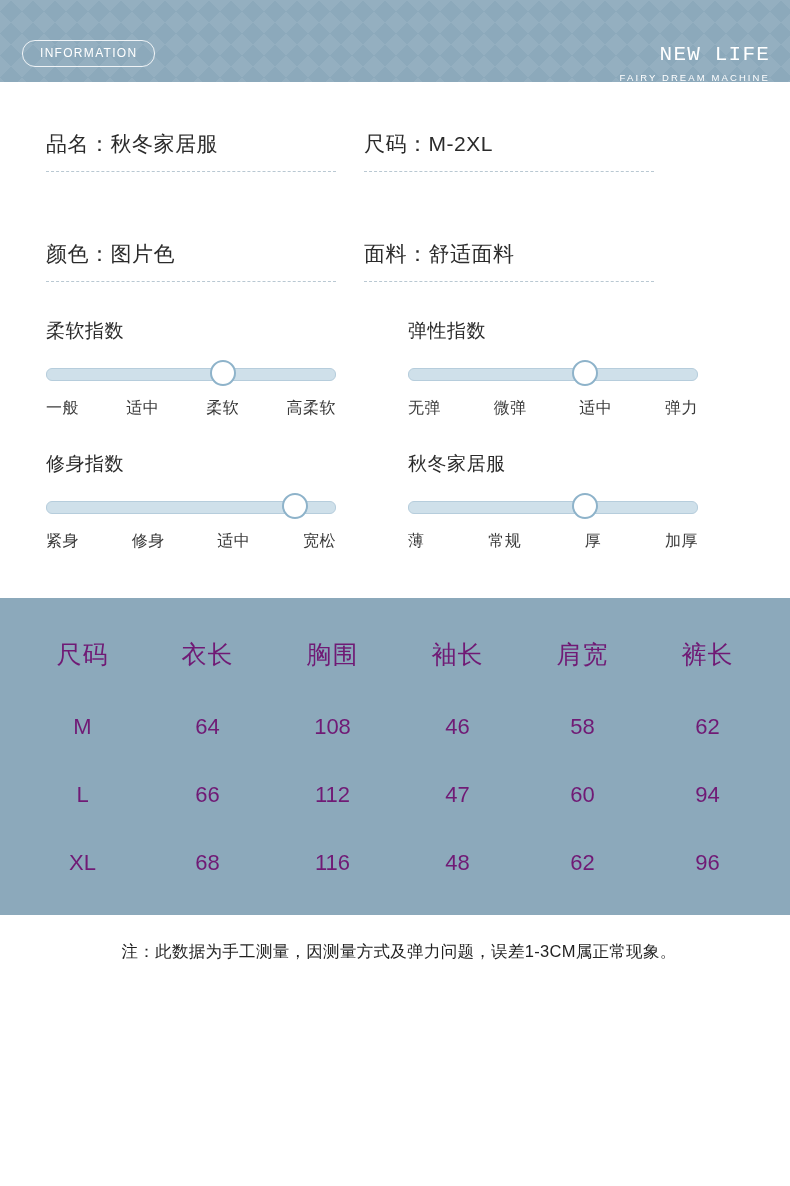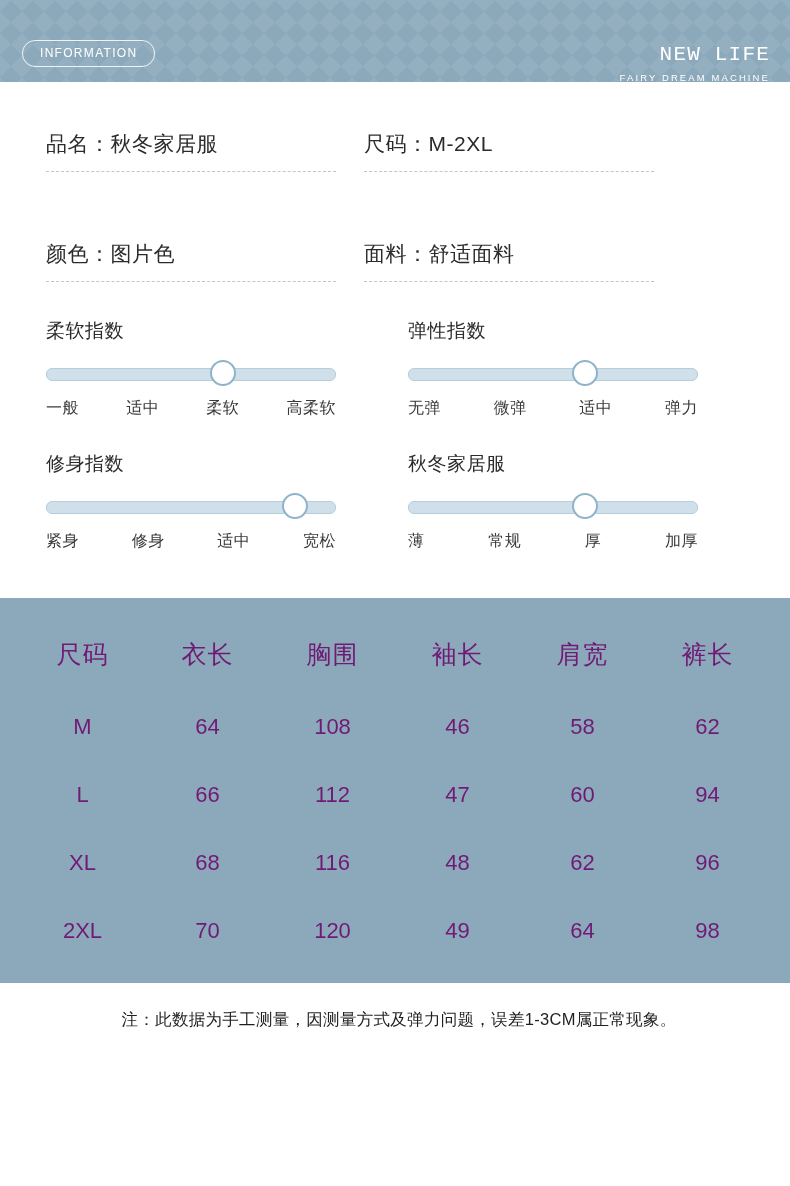--- a/index.html
+++ b/index.html
@@ -308,27 +308,19 @@
           <td>94</td>
         </tr>
         <tr>
           <td>XL</td>
           <td>68</td>
           <td>116</td>
           <td>48</td>
           <td>62</td>
           <td>96</td>
         </tr>
-        <tr>
-          <td>2XL</td>
-          <td>70</td>
-          <td>120</td>
-          <td>49</td>
-          <td>64</td>
-          <td>98</td>
-        </tr>
       </tbody>
     </table>
   </div>
 
   <div class="note">注：此数据为手工测量，因测量方式及弹力问题，误差1-3CM属正常现象。</div>
 
 </div>
 
 </body></html>

